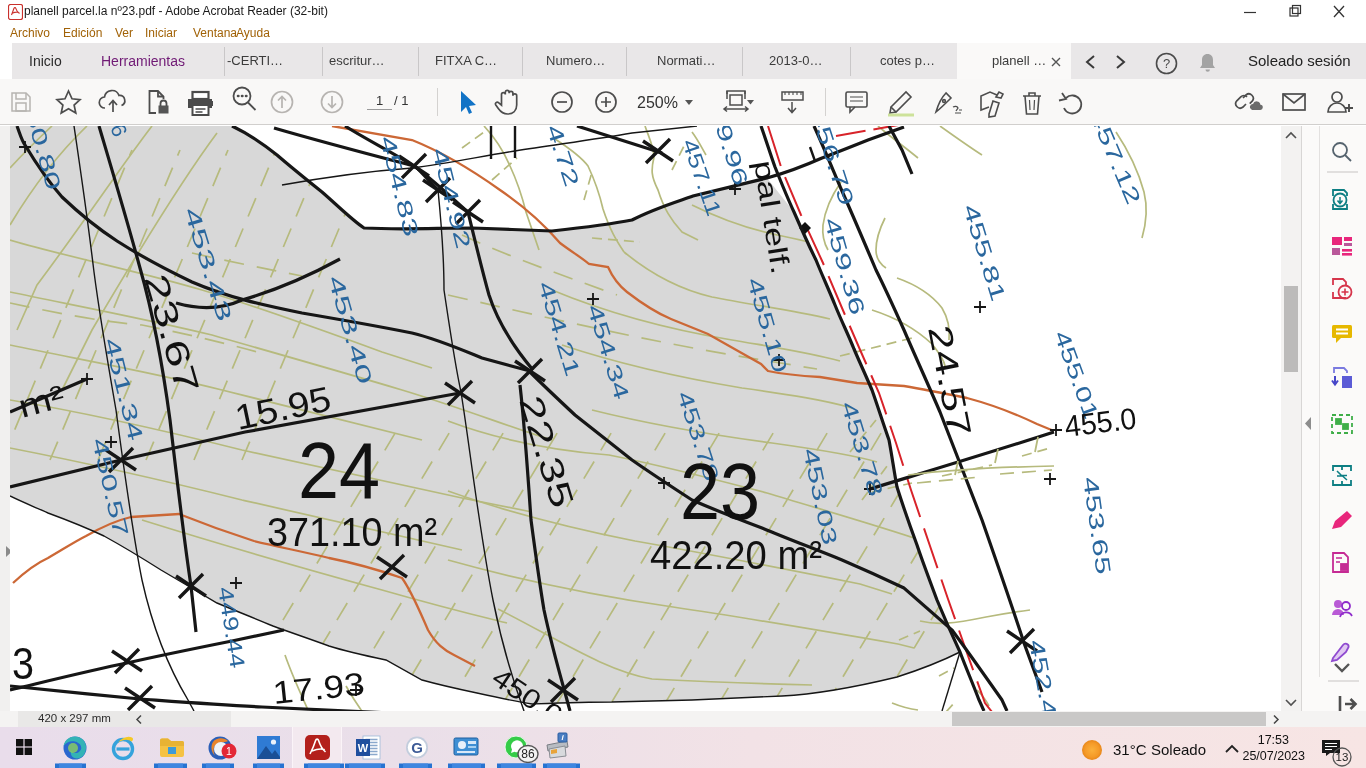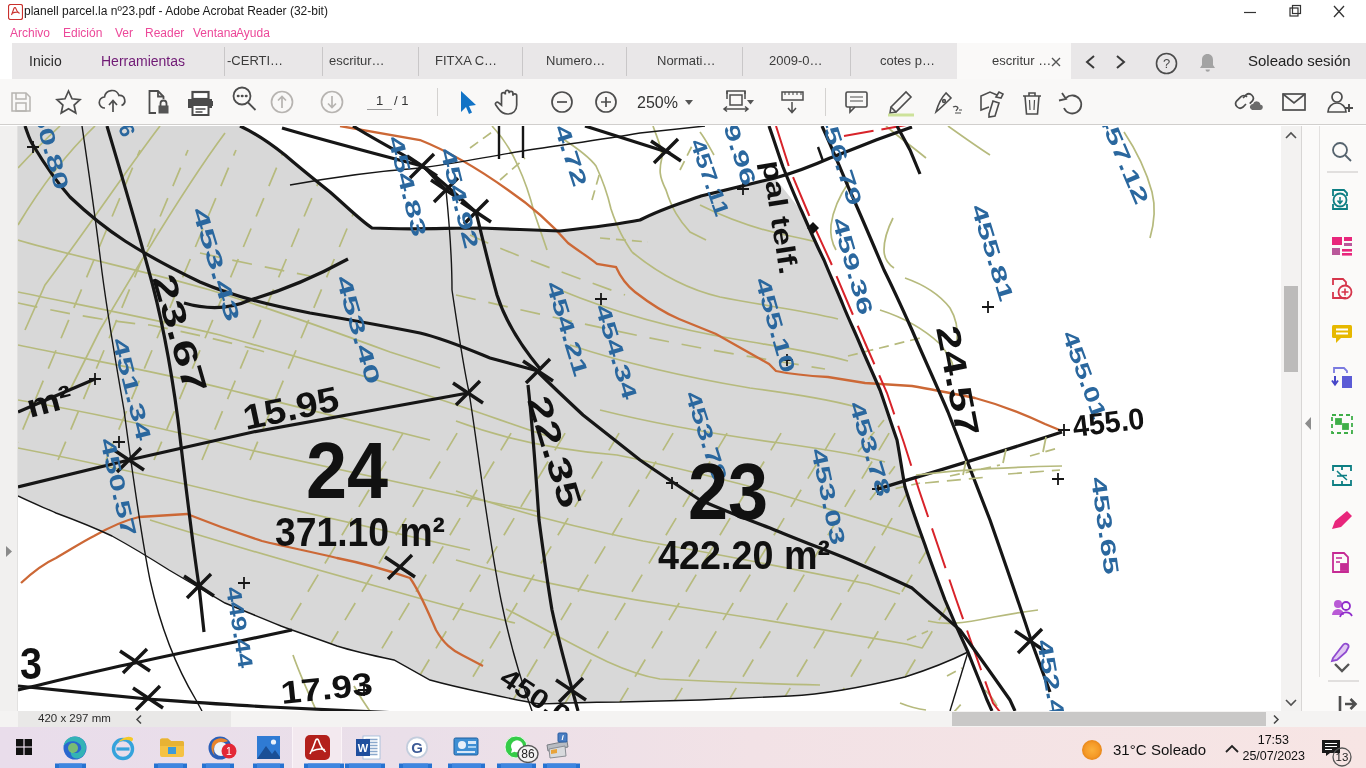--- a/index.html
+++ b/index.html
@@ -3,33 +3,33 @@
 <meta charset="utf-8">
 <style>
   * { margin:0; padding:0; box-sizing:border-box; }
   html,body { width:1366px; height:768px; overflow:hidden; font-family:"Liberation Sans",sans-serif; }
   #app { position:relative; width:1366px; height:768px; background:#fff; }
   .abs { position:absolute; }
   
   #titlebar { left:0; top:0; width:1176px; height:24px; background:#fff; }
   #title-text { left:24px; top:4px; font-size:12px; color:#1a1a1a; }
   
-  #menubar { left:0; top:24px; width:1124px; height:19px; background:#fff; font-size:12px; color:#ec4899; }
+  #menubar { left:0; top:24px; width:1124px; height:19px; background:#fff; font-size:12px; color:#a16207; }
   .menu-item { position:absolute; top:2px; }
   
   #tabbar { left:12px; top:43px; width:1366px; height:36px; background:#e9e7e8;padding-left:32px; }
   .tabsep { position:absolute; top:4px; width:1px; height:29px; background:#c9c7c8; }
   .tabtxt { position:absolute; top:10px; font-size:13px; color:#3c3c3c; white-space:nowrap; }
   #activetab { position:absolute; left:945px; top:0; width:114px; height:36px; background:#faf9f8; }
   
   #toolbar { left:0; top:79px; width:1366px; height:46px; background:#f9f8f7; border-bottom:1px solid #d1cfcd; }
   .tsep { position:absolute; top:9px; width:1px; height:28px; background:#d4d2d0; }
   
   #leftstrip { left:0; top:126px; width:18px; height:585px; background:#f1f0ef; border-right:1px solid #e2e1e0; }
-  #canvas { left:18px; top:126px; width:1263px; height:585px; background:#fff; overflow:hidden;font-weight:bold; }
+  #canvas { left:10px; top:126px; width:1263px; height:585px; background:#fff; overflow:hidden; }
   
   #vsb { left:1281px; top:126px; width:20px; height:585px; background:#f3f2f1; }
   #vsb-thumb { position:absolute; left:3px; top:160px; width:14px; height:86px; background:#bcbbba; }
   
   #rpanel { left:1301px; top:126px; width:65px; height:585px; background:#fbfaf9; border-left:1px solid #d8d6d5; }
   
   #statusbar { left:0; top:711px; width:1366px; height:16px; background:#f4f3f2; }
   #sizebox { position:absolute; left:18px; top:0; width:213px; height:16px; background:#e9e8e7; font-size:11.5px; color:#2b2b2b; padding-left:20px; padding-top:1px; }
   #hthumb { position:absolute; left:952px; top:1px; width:314px; height:14px; background:#c9c8c7; }
   
@@ -50,44 +50,44 @@
       <rect x="60" y="8" width="8" height="8" fill="none" stroke="#333" stroke-width="1.2"></rect>
       <rect x="62.5" y="5.5" width="8" height="8" fill="none" stroke="#333" stroke-width="1.2"></rect>
       <path d="M104 6 L114 17 M114 6 L104 17" stroke="#333" stroke-width="1.3"></path>
     </svg>
   </div>
 
   <div id="menubar" class="abs">
     <span class="menu-item" style="left:10px">Archivo</span>
     <span class="menu-item" style="left:63px">Edición</span>
     <span class="menu-item" style="left:115px">Ver</span>
-    <span class="menu-item" style="left:145px">Reader</span>
+    <span class="menu-item" style="left:145px">Iniciar</span>
     <span class="menu-item" style="left:193px">Ventana</span>
     <span class="menu-item" style="left:236px">Ayuda</span>
   </div>
 
   <div id="tabbar" class="abs">
     <div id="activetab"></div>
     <span class="tabtxt" style="left:17px;font-size:14px;color:#2b2b2b">Inicio</span>
     <span class="tabtxt" style="left:89px;font-size:14px;color:#701a75">Herramientas</span>
     <div class="tabsep" style="left:212px"></div>
     <span class="tabtxt" style="left:215px">-CERTI…</span>
     <div class="tabsep" style="left:310px"></div>
     <span class="tabtxt" style="left:317px">escritur…</span>
     <div class="tabsep" style="left:406px"></div>
     <span class="tabtxt" style="left:423px">FITXA C…</span>
     <div class="tabsep" style="left:510px"></div>
     <span class="tabtxt" style="left:534px">Numero…</span>
     <div class="tabsep" style="left:614px"></div>
     <span class="tabtxt" style="left:645px">Normati…</span>
     <div class="tabsep" style="left:730px"></div>
-    <span class="tabtxt" style="left:757px">2009-0…</span>
+    <span class="tabtxt" style="left:757px">2013-0…</span>
     <div class="tabsep" style="left:838px"></div>
     <span class="tabtxt" style="left:868px">cotes p…</span>
-    <span class="tabtxt" style="left:980px">escritur …</span>
+    <span class="tabtxt" style="left:980px">planell …</span>
     <svg class="abs" style="left:1038px;top:13px" width="12" height="12" viewBox="0 0 12 12">
         <path d="M2 2 L10 10 M10 2 L2 10" stroke="#555" stroke-width="1.4"></path>
       </svg>
     <svg class="abs" style="left:1072px;top:12px" width="44" height="14" viewBox="0 0 44 14">
         <path d="M10 1 L3 7 L10 13" stroke="#3a3a3a" stroke-width="2" fill="none"></path>
         <path d="M33 1 L40 7 L33 13" stroke="#3a3a3a" stroke-width="2" fill="none"></path>
       </svg>
     <svg class="abs" style="left:1143px;top:9px" width="23" height="23" viewBox="0 0 23 23">
         <circle cx="11.5" cy="11.5" r="10" fill="none" stroke="#4b4b4b" stroke-width="1.6"></circle>
         <text x="11.5" y="16" font-size="13" text-anchor="middle" fill="#4b4b4b" font-family="Liberation Sans">?</text>

